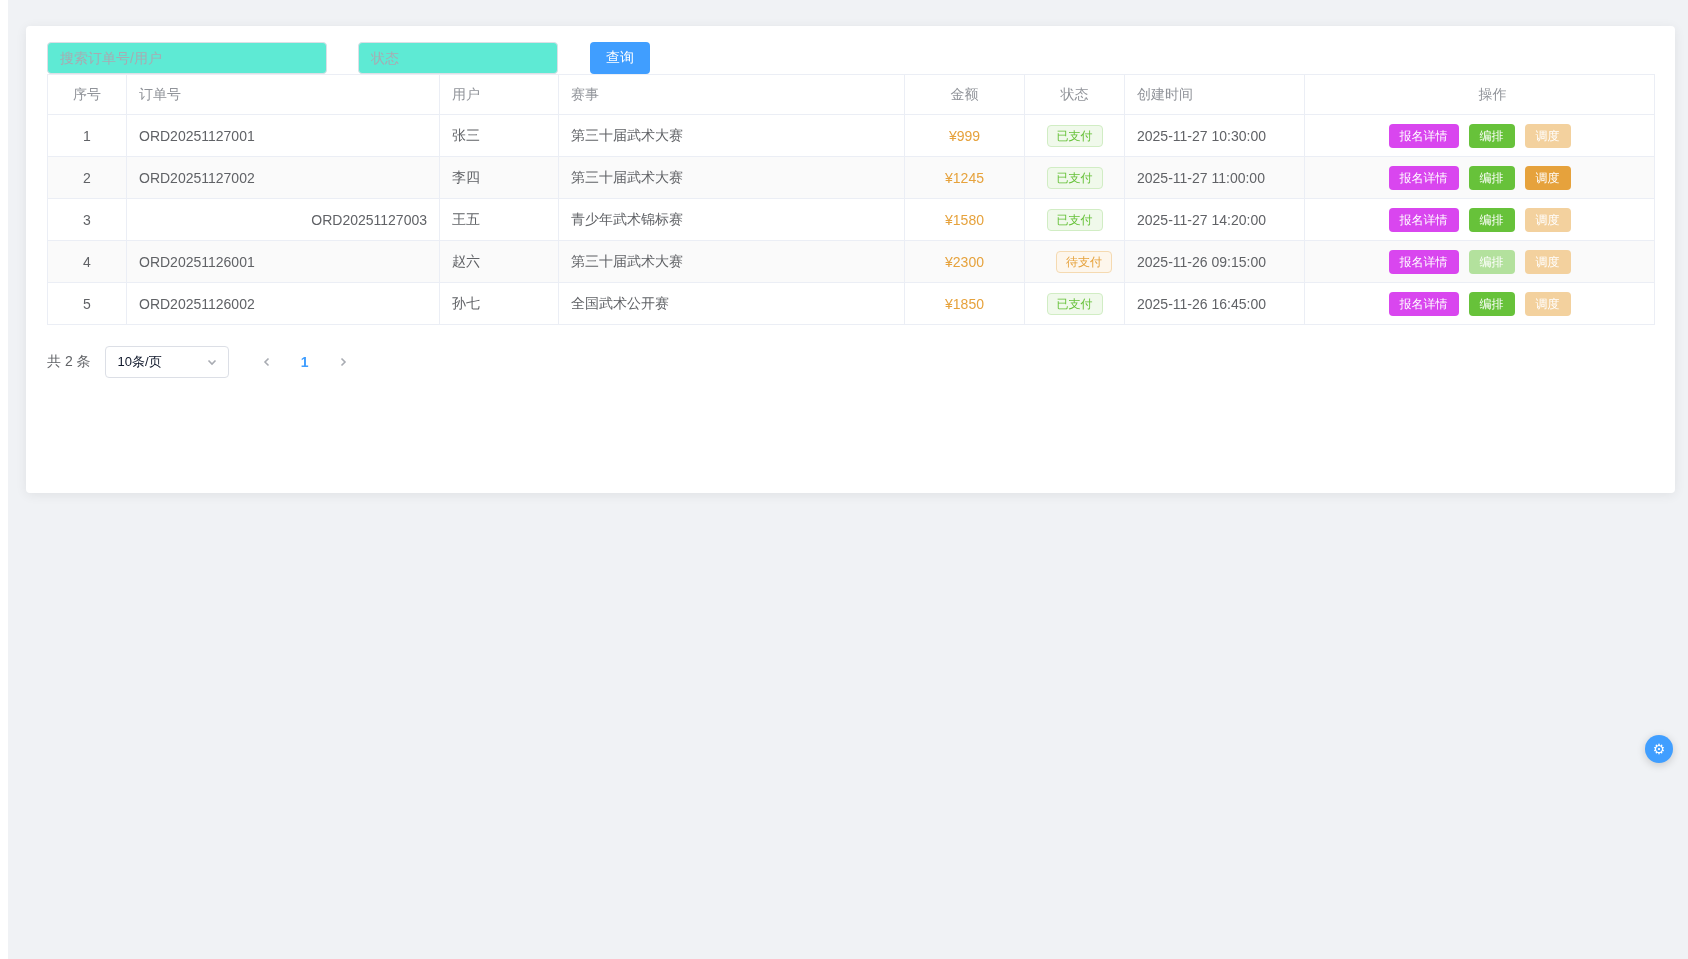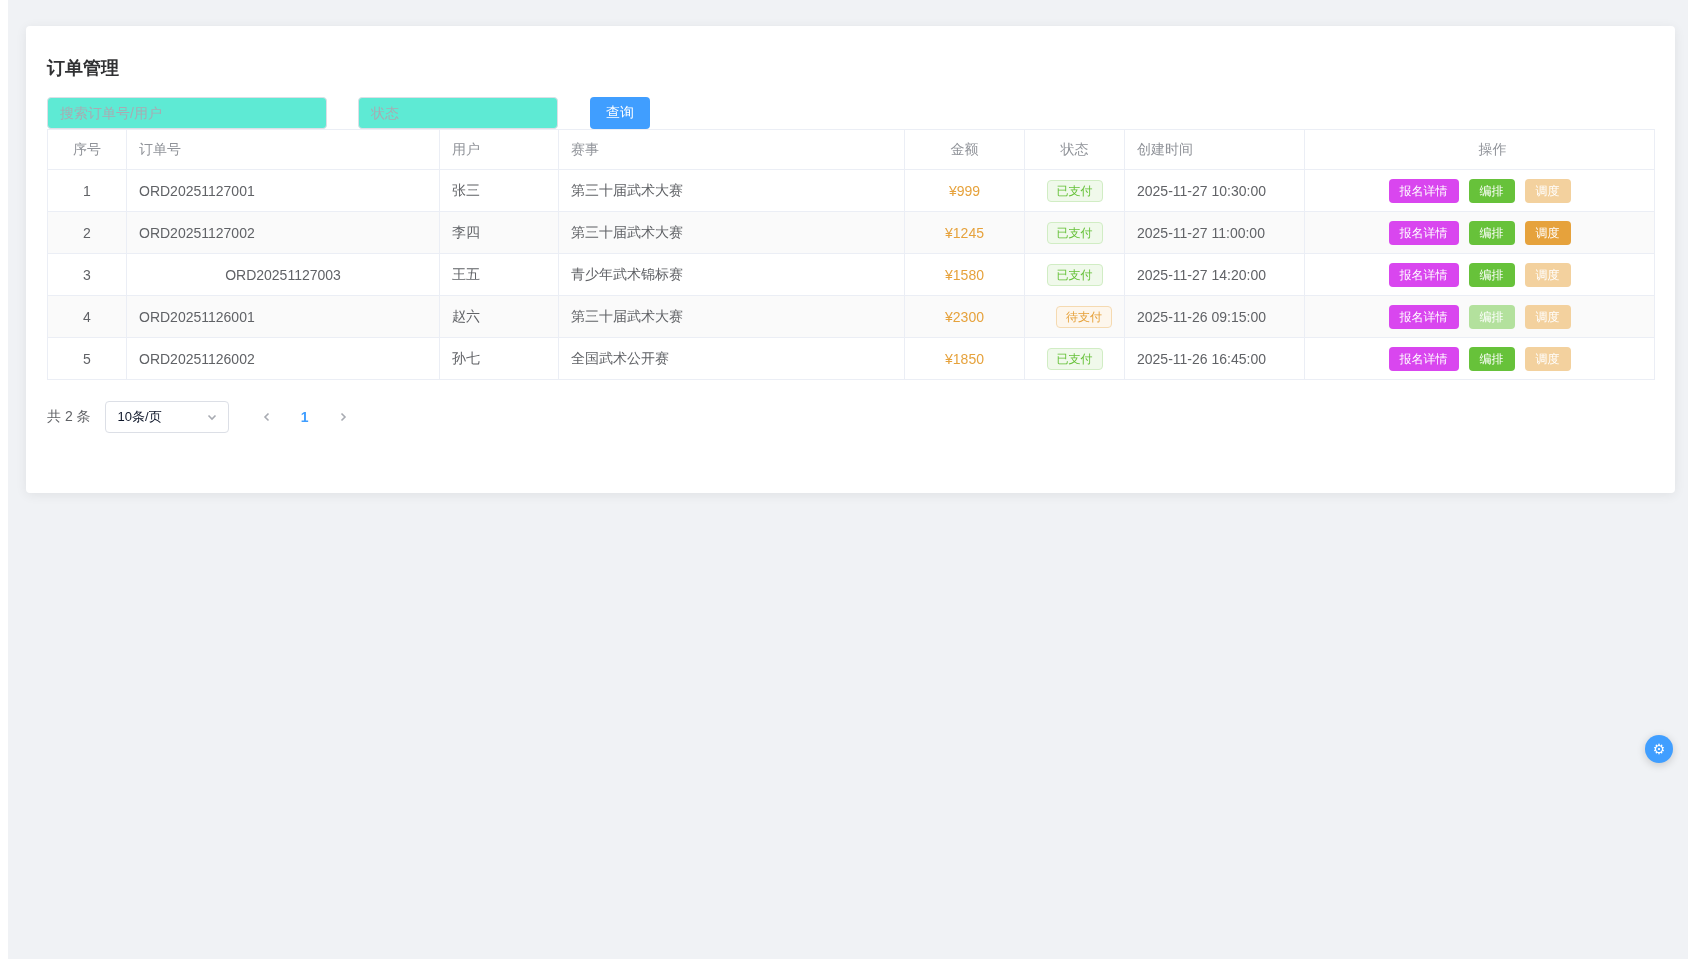--- a/index.html
+++ b/index.html
@@ -88,21 +88,20 @@
   }
   .fab span { color:#ffffff; font-size:14px; line-height:1; }
 </style>
 </head>
 <body>
 
 <div class="left-strip"></div>
 
 <div class="card">
 
-  <div class="page-title">订单管理</div>
 
   <div class="filter-row">
     <input class="el-input search-input" type="text" placeholder="搜索订单号/用户" style="">
     <input class="el-input status-input" type="text" placeholder="状态" style="">
     <button class="query-btn">查询</button>
   </div>
 
   <table class="orders">
     <colgroup id="colgroup">
         <col style="width: 79px;">
@@ -142,21 +141,21 @@
           <td style="text-align: left;">ORD20251127002</td>
           <td style="text-align: left;">李四</td>
           <td style="text-align: left;">第三十届武术大赛</td>
           <td style="text-align: center;"><span class="amount">¥1245</span></td>
           <td style="text-align: center;"><span class="badge badge-success">已支付</span></td>
           <td style="text-align: left;">2025-11-27 11:00:00</td>
           <td style="text-align: center;"><button class="btn btn-primary">报名详情</button><button class="btn btn-success">编排</button><button class="btn btn-warning">调度</button></td>
         </tr>
         <tr>
           <td style="text-align: center;">3</td>
-          <td style="text-align: center;">ORD20251127003</td>
+          <td style="text-align: right;">ORD20251127003</td>
           <td style="text-align: left;">王五</td>
           <td style="text-align: left;">青少年武术锦标赛</td>
           <td style="text-align: center;"><span class="amount">¥1580</span></td>
           <td style="text-align: center;"><span class="badge badge-success">已支付</span></td>
           <td style="text-align: left;">2025-11-27 14:20:00</td>
           <td style="text-align: center;"><button class="btn btn-primary">报名详情</button><button class="btn btn-success">编排</button><button class="btn btn-warning disabled">调度</button></td>
         </tr>
         <tr>
           <td style="text-align: center;">4</td>
           <td style="text-align: left;">ORD20251126001</td>

